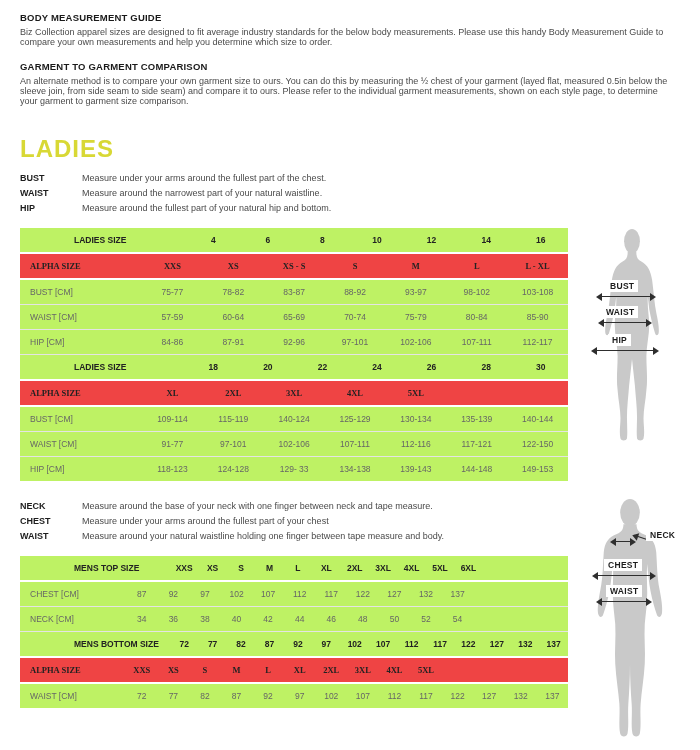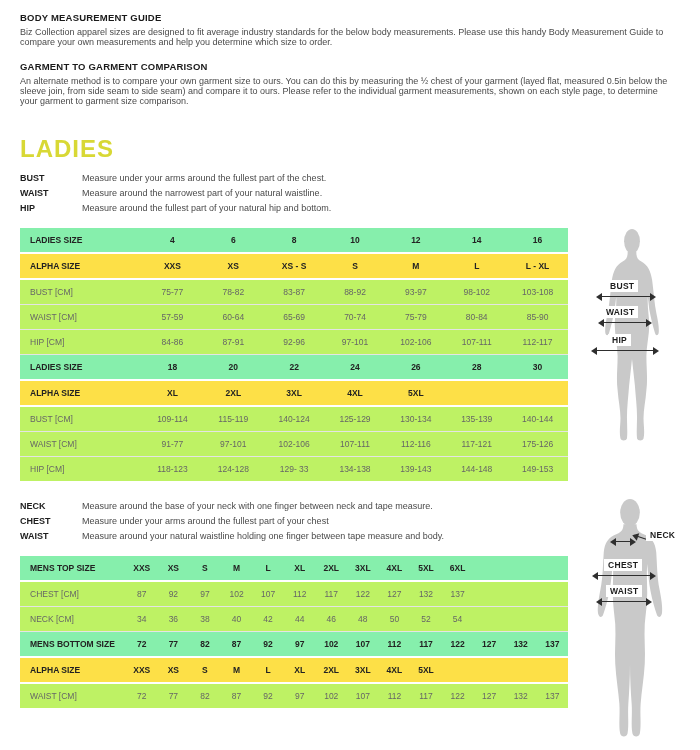--- a/index.html
+++ b/index.html
@@ -28,22 +28,22 @@
   .figure.male{width:100px;height:252px;}
   .figure svg{display:block;margin:0 auto;}
 
   
   .table{width:548px;}
   .trow{display:flex;align-items:center;}
   .tcell{flex:1;text-align:center;font-size:8.5px;padding:7px 0;color:#666;}
   .trow .tcell.label{text-align:left;padding-left:10px;color:#666;}
   .trow.ladies-t .tcell.label{flex:0 0 112px;}
   .trow.mens-t .tcell.label{flex:0 0 96px;}
-  .trow.dark{background:#86efac;border-bottom:2px solid #fff;}
-  .trow.light{background:#fde047;border-bottom:2px solid #fff;}
+  .trow.dark{background:#bef264;border-bottom:2px solid #fff;padding-left:44px;}
+  .trow.light{background:#ef4444;border-bottom:2px solid #fff;font-family:Liberation Serif, serif;}
   .trow.dark .tcell,.trow.light .tcell{font-weight:bold;color:#222;}
   .trow.plain{border-bottom:1px solid #e4e4e4;background:#bef264;}
   .trow.plain:last-child{border-bottom:none;}
 
   
   .fig-label{position:absolute;background:#fff;padding:1px 4px;font-size:8.5px;font-weight:bold;color:#1d1d1d;letter-spacing:.3px;white-space:nowrap;}
   .m-arrow{position:absolute;height:0;border-top:1.5px solid #2e2e2e;}
   .m-arrow:before,.m-arrow:after{content:"";position:absolute;top:-4.5px;width:0;height:0;border:4px solid transparent;}
   .m-arrow:before{left:-2px;border-left:none;border-right:6px solid #2e2e2e;}
   .m-arrow:after{right:-2px;border-right:none;border-left:6px solid #2e2e2e;}
@@ -165,21 +165,21 @@
               <div class="tcell val">140-144</div>
             </div>
             <div class="trow plain ladies-t">
               <div class="tcell label">WAIST [CM]</div>
               <div class="tcell val">91-77</div>
               <div class="tcell val">97-101</div>
               <div class="tcell val">102-106</div>
               <div class="tcell val">107-111</div>
               <div class="tcell val">112-116</div>
               <div class="tcell val">117-121</div>
-              <div class="tcell val">175-126</div>
+              <div class="tcell val">122-150</div>
             </div>
             <div class="trow plain ladies-t">
               <div class="tcell label">HIP [CM]</div>
               <div class="tcell val">118-123</div>
               <div class="tcell val">124-128</div>
               <div class="tcell val">129- 33</div>
               <div class="tcell val">134-138</div>
               <div class="tcell val">139-143</div>
               <div class="tcell val">144-148</div>
               <div class="tcell val">149-153</div>

